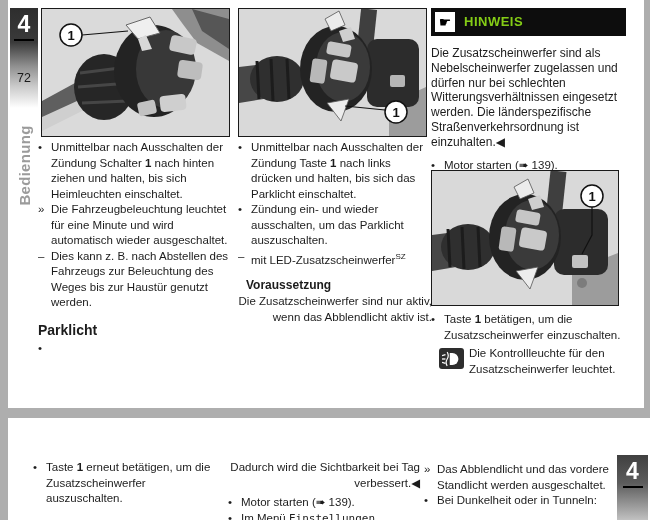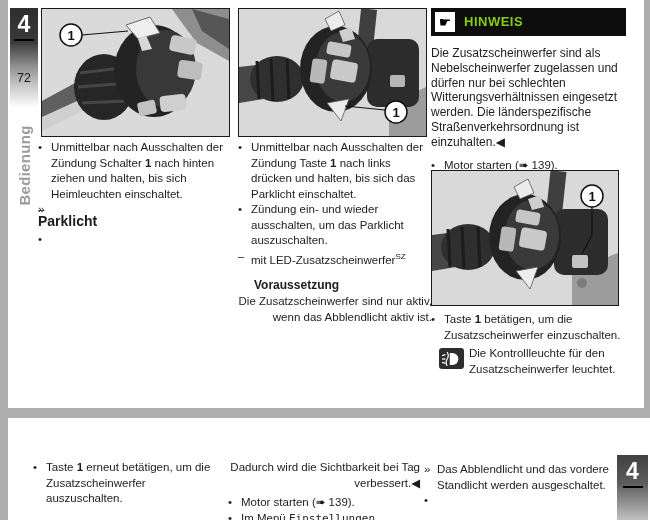--- a/index.html
+++ b/index.html
@@ -27,21 +27,21 @@
 
   
   .photo{position:absolute;border:1px solid #1a1a1a;background:#dadada;line-height:0;}
   .photo svg{display:block;}
 
   
   .col{position:absolute;font-size:11.5px;line-height:15.5px;hyphens:auto;}
   .li{position:relative;padding-left:13px;}
   .li .mk{position:absolute;left:0;top:0;}
   .h3{font-size:14px;font-weight:bold;margin:11px 0 3px 0;line-height:1.15;}
-  .h4{font-size:12px;font-weight:bold;margin:10px 0 2px 16px;line-height:1.2;}
+  .h4{font-size:12px;font-weight:bold;margin:10px 0 2px 8px;line-height:1.2;}
   .eq{position:relative;padding-left:13px;}
   .eq .mk{position:absolute;left:0;top:0;}
   sup{font-size:8px;}
 
   
   .notice-head{height:28px;background:#0d0d0d;display:flex;align-items:center;}
   .notice-ico{width:20px;height:20px;background:#ffffff;margin-left:4px;
               display:flex;align-items:center;justify-content:center;
               font-size:14px;color:#000;line-height:1;}
   .notice-title{color:#84cc16;font-size:13px;font-weight:bold;letter-spacing:.5px;margin-left:9px;}
@@ -94,24 +94,24 @@
         <circle cx="29" cy="26" r="11" fill="#fff" stroke="#111" stroke-width="1.5"></circle>
         <text x="29" y="31" text-anchor="middle" font-size="13" font-weight="bold" fill="#111">1</text>
       </svg>
     </div>
 
     <div class="col" style="left:30px;top:140px;width:194px;">
       <div class="li">
         <span class="mk">•</span><span>Unmittelbar nach Ausschalten der Zündung Schalter </span><b>1</b><span> nach hinten ziehen und halten, bis sich Heimleuchten einschaltet.</span>
       </div>
       <div class="li">
-        <span class="mk">»</span>
-      </div>
-      <div class="li">
-        <span class="mk">–</span>
+        <span class="mk">»</span><span>Die Fahrzeugbeleuchtung leuchtet für eine Minute und wird automatisch wieder ausgeschaltet.</span>
+      </div>
+      <div class="li">
+        <span class="mk">–</span><span>Dies kann z. B. nach Abstellen des Fahrzeugs zur Beleuchtung des Weges bis zur Haustür genutzt werden.</span>
       </div>
       <div class="h3">Parklicht</div>
       <div class="li">
         <span class="mk">•</span>
       </div>
     </div>
 
     <div class="photo" style="left:230px;top:8px;">
       <svg width="187" height="127" viewBox="0 0 187 127">
         <rect width="187" height="127" fill="#d9d9d9"></rect>
@@ -226,21 +226,21 @@
       <div class="li">
         <span class="mk">•</span><span>Im Menü </span><span class="mono">Einstellungen</span>
       </div>
     </div>
 
     <div class="col" style="left:416px;top:44px;width:186px;">
       <div class="li">
         <span class="mk">»</span><span>Das Abblendlicht und das vordere Standlicht werden ausgeschaltet.</span>
       </div>
       <div class="li">
-        <span class="mk">•</span>
+        <span class="mk">•</span><span>Bei Dunkelheit oder in Tunneln:</span>
       </div>
     </div>
 
     <div class="tab tab-bottom">
       <div class="num">4</div>
       <div class="rule"></div>
       <div class="pg">73</div>
     </div>
 
   </div>

